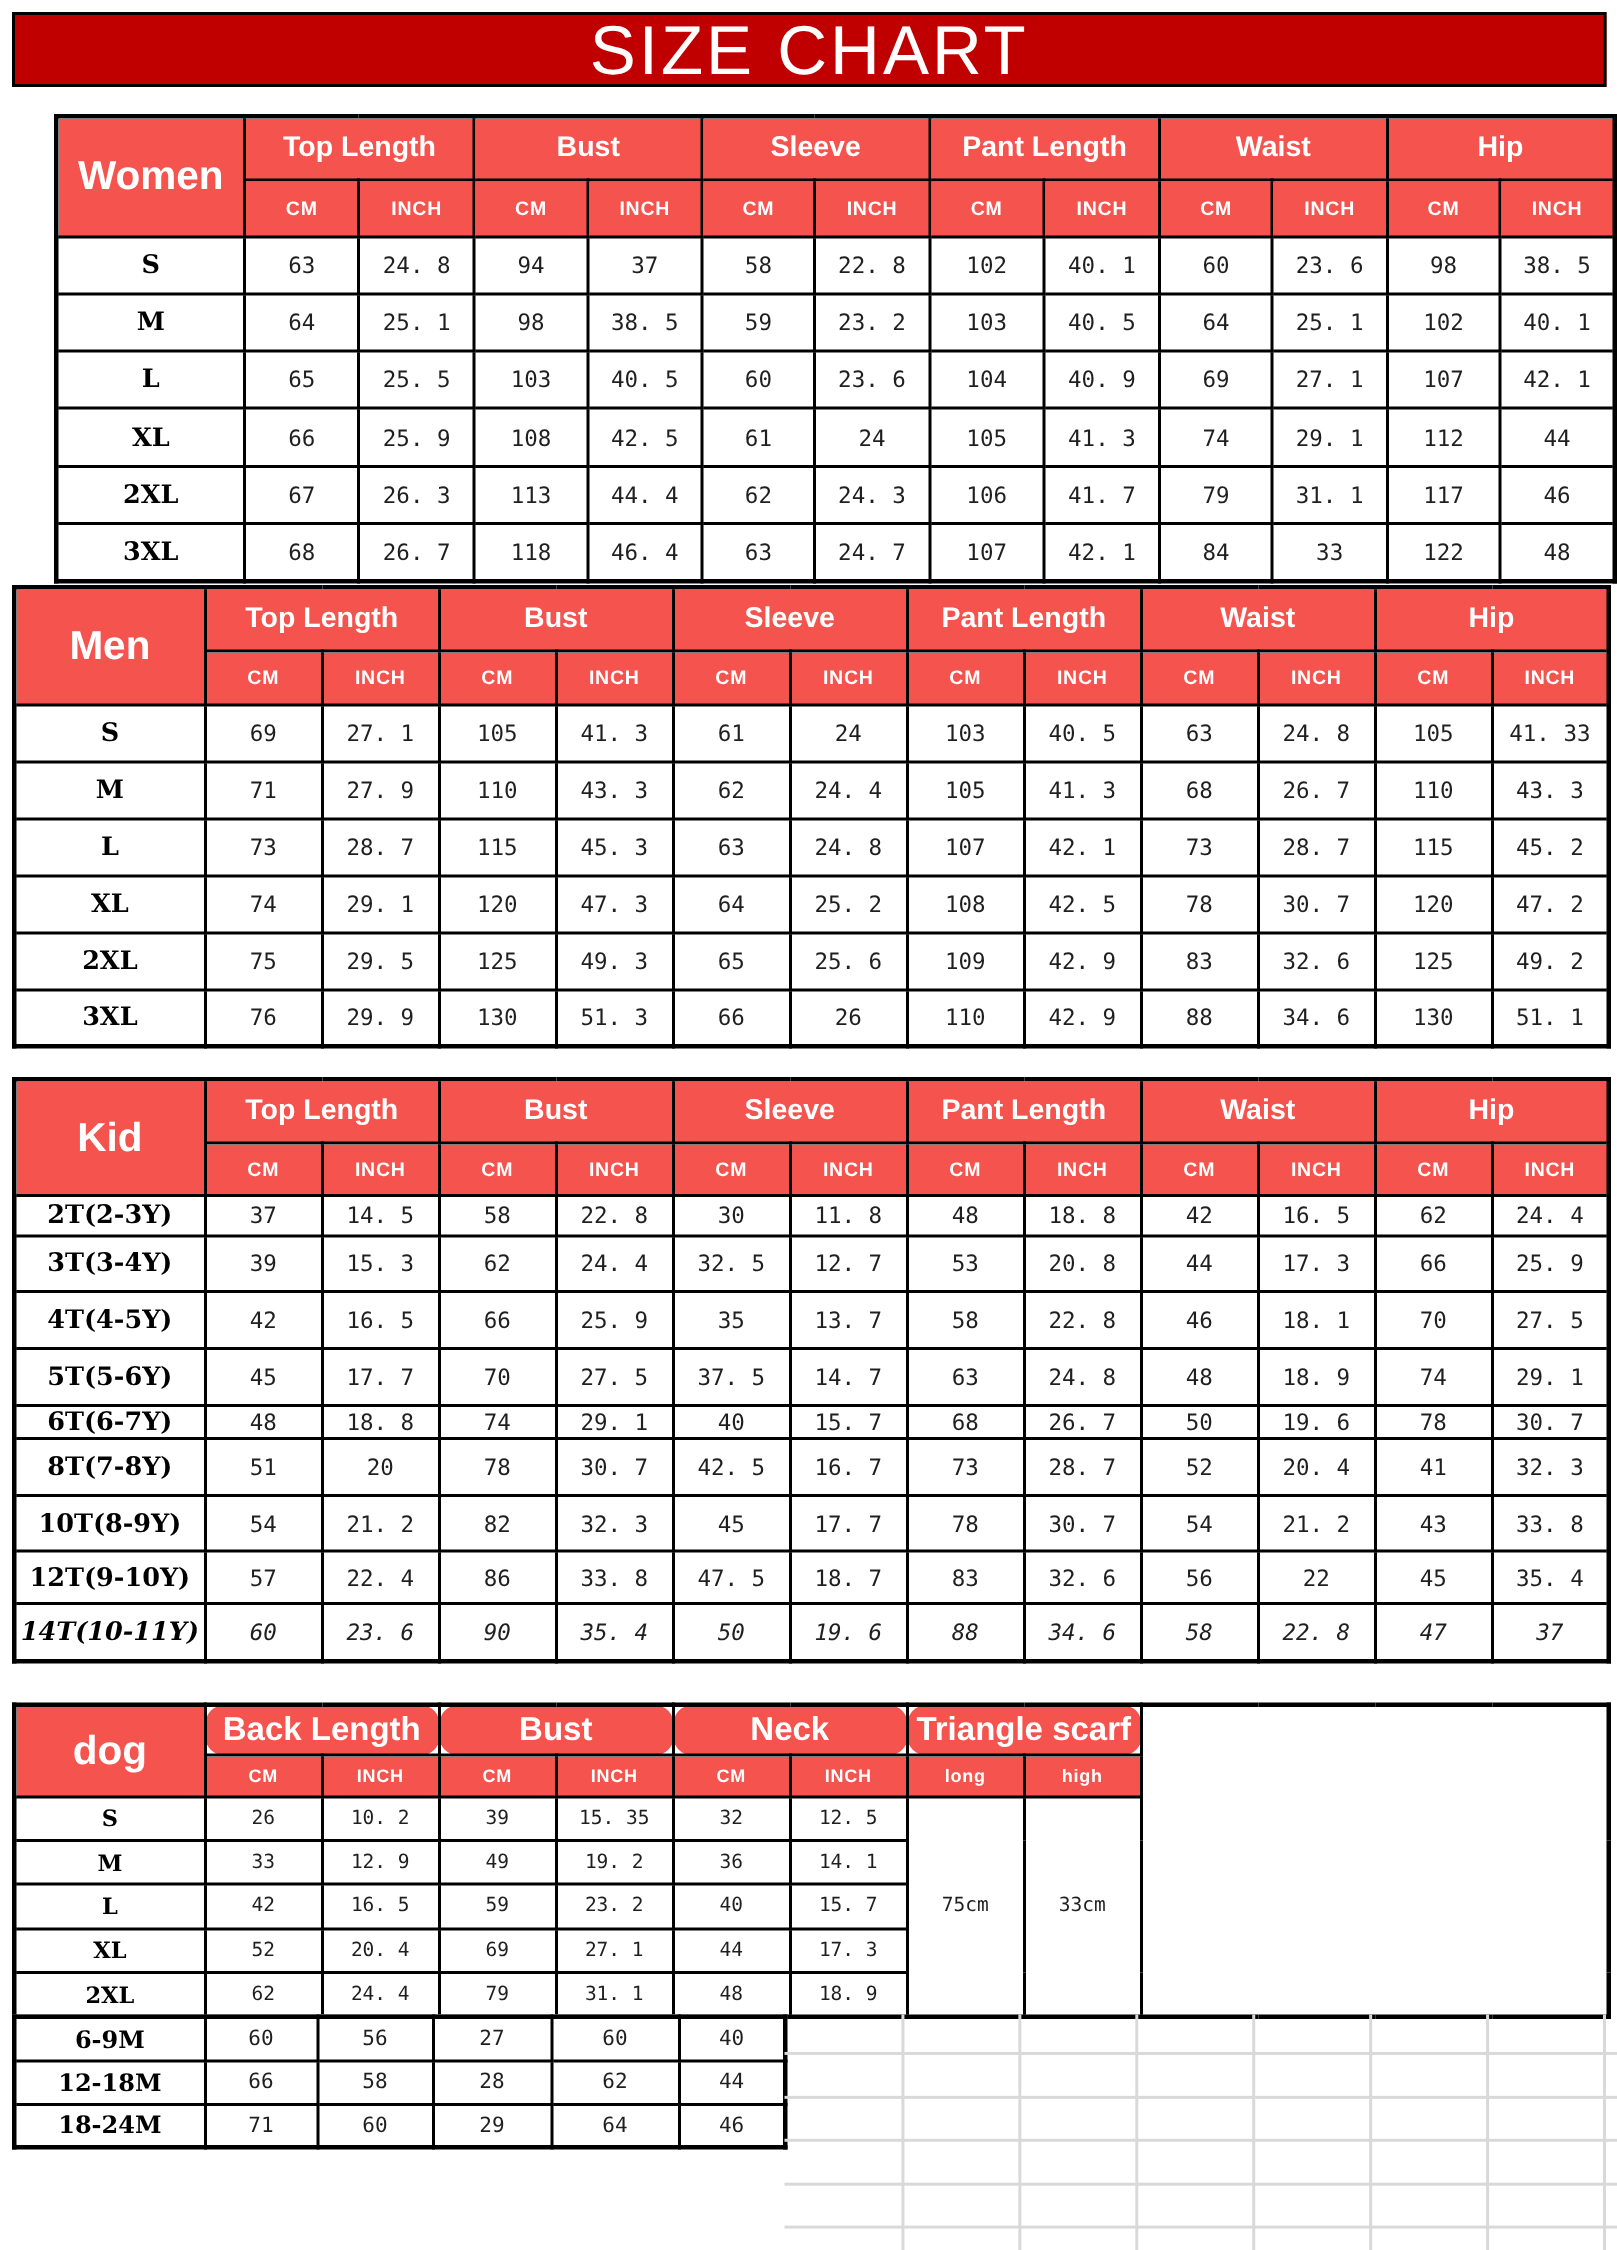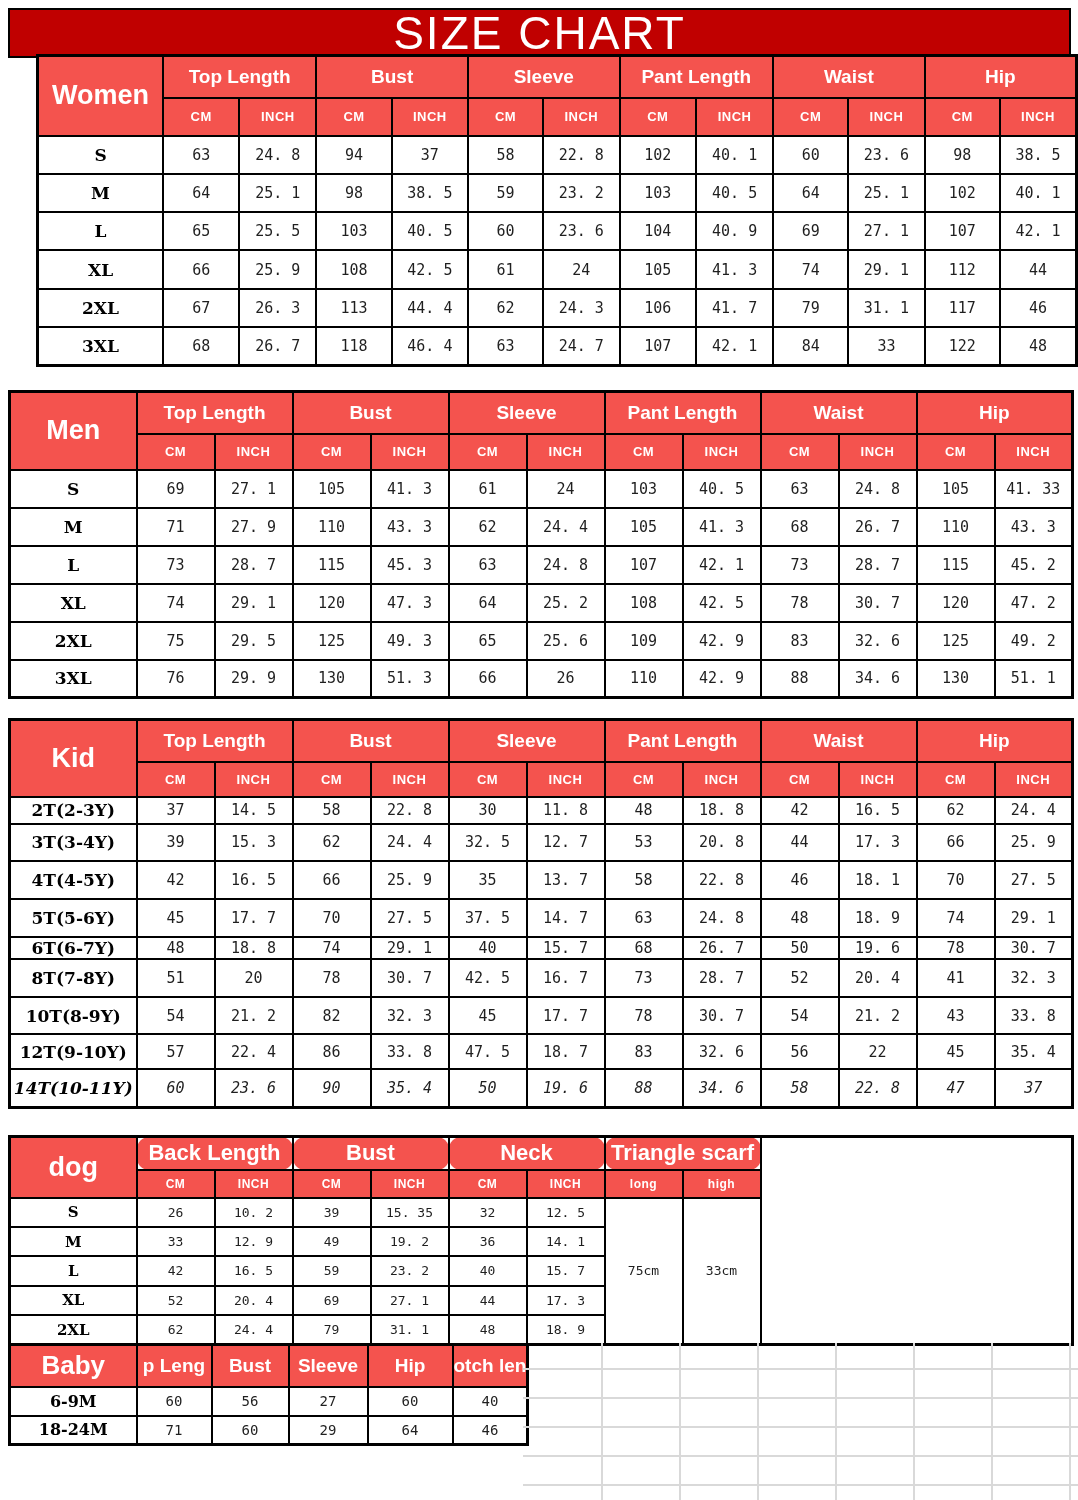--- a/index.html
+++ b/index.html
@@ -53,21 +53,21 @@
   }
 </style>
 </head>
 <body>
 
 <div id="page">
   <div class="banner">
     <span>SIZE CHART</span>
   </div>
   <div id="tables">
-      <table class="size" id="t-women" style="top: 54px; margin-left: 28px;">
+      <table class="size" id="t-women" style="top: 76px; margin-left: 28px;">
         <colgroup>
           <col style="width: 127px;">
           <col style="width: 78px;">
           <col style="width: 78px;">
           <col style="width: 78px;">
           <col style="width: 78px;">
           <col style="width: 78px;">
           <col style="width: 78px;">
           <col style="width: 78px;">
           <col style="width: 78px;">
@@ -588,37 +588,37 @@
       <table class="size" id="t-baby" style="top: 1343px;">
         <colgroup>
           <col style="width: 127px;">
           <col style="width: 75px;">
           <col style="width: 77px;">
           <col style="width: 79px;">
           <col style="width: 85px;">
           <col style="width: 71px;">
         </colgroup>
         <tbody>
-          <tr style="height: 42px;">
-            <td class="label">Baby</td>
-            <td class="group">p Leng</td>
-            <td class="group">Bust</td>
-            <td class="group">Sleeve</td>
-            <td class="group">Hip</td>
-            <td class="group">otch len</td>
-          </tr>
           <tr style="height: 29px;">
             <td class="sizecell">6-9M</td>
             <td class="val">60</td>
             <td class="val">56</td>
             <td class="val">27</td>
             <td class="val">60</td>
             <td class="val">40</td>
           </tr>
           <tr style="height: 29px;">
+            <td class="sizecell">12-18M</td>
+            <td class="val">66</td>
+            <td class="val">58</td>
+            <td class="val">28</td>
+            <td class="val">62</td>
+            <td class="val">44</td>
+          </tr>
+          <tr style="height: 29px;">
             <td class="sizecell">18-24M</td>
             <td class="val">71</td>
             <td class="val">60</td>
             <td class="val">29</td>
             <td class="val">64</td>
             <td class="val">46</td>
           </tr>
         </tbody>
       </table>
     </div>

